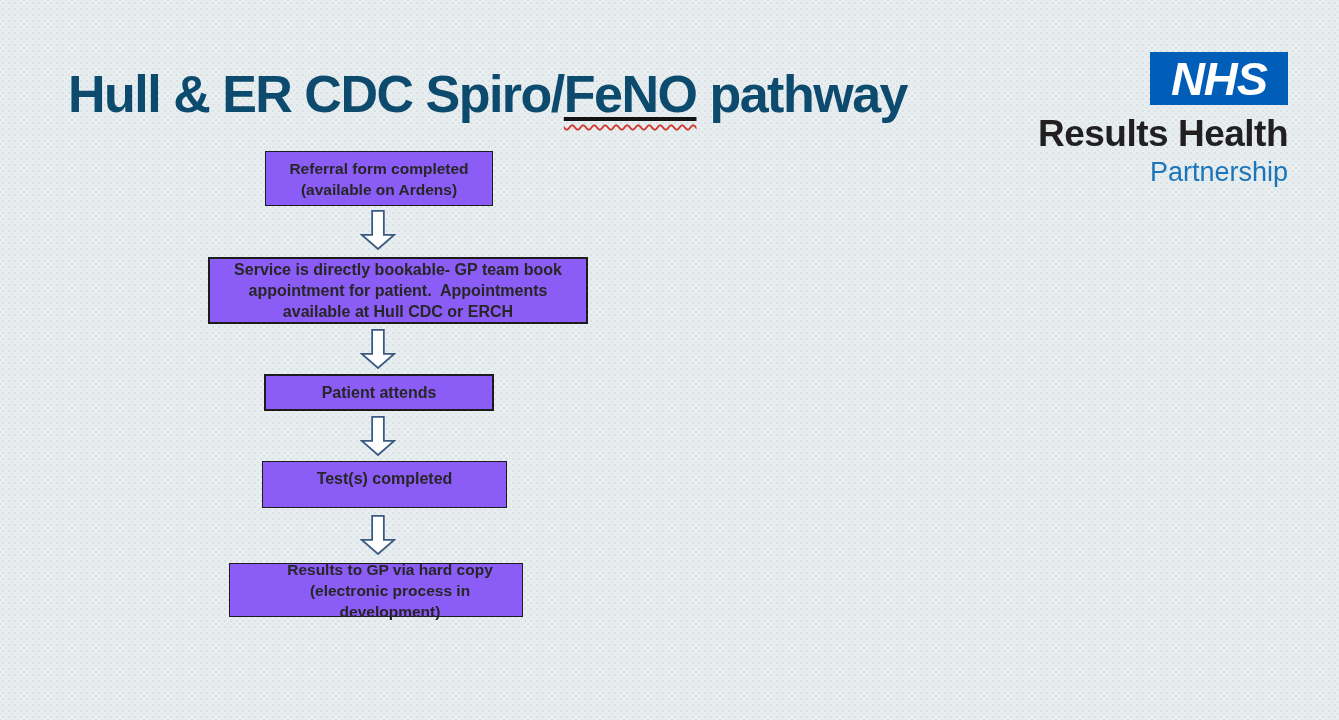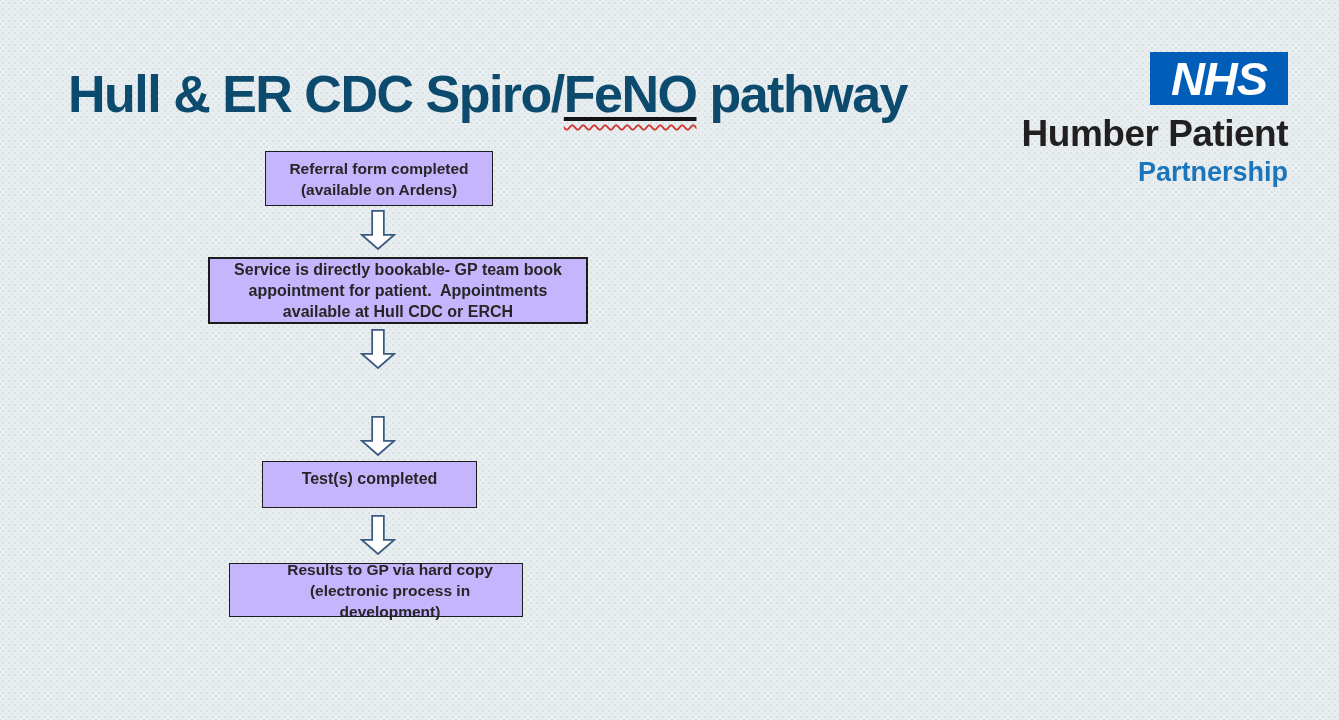--- a/index.html
+++ b/index.html
@@ -43,74 +43,75 @@
     color: #ffffff; font-style: italic; font-weight: bold;
     font-size: 47px; letter-spacing: -1px; line-height: 53px;
   }
   .org-name {
     position: absolute; right: 51px; top: 114px;
     font-size: 37px; font-weight: bold; letter-spacing: -0.5px;
     color: #221f20; line-height: 40px; white-space: nowrap;
   }
   .org-sub {
     position: absolute; right: 51px; top: 158px;
-    font-size: 27px; font-weight: bold;
+    font-size: 27px; font-weight: normal;
     color: var(--partnership-blue, #1a75bb); line-height: 29px; white-space: nowrap;
   }
 
   
   .step {
     position: absolute; box-sizing: border-box;
-    background: #c4b5fd;
+    background: #8b5cf6;
     border: 1.5px solid var(--box-border, #1c1c1c);
     display: flex; align-items: center; justify-content: center;
     text-align: center;
     font-weight: bold; font-size: 15.5px; line-height: 21px;
     color: var(--text, #262626);
     white-space: pre-line;
   }
   .s1 { left: 265px; top: 151px; width: 228px; height: 55px; }
   .s2 { left: 208px; top: 257px; width: 380px; height: 67px; border-width: 2px; font-size: 16px; }
   .s3 { left: 264px; top: 374px; width: 230px; height: 37px; border-width: 2px; font-size: 16px; }
-  .s4 { left: 262px; top: 461px; width: 215px; height: 47px; align-items: flex-start; padding-top: 6px; font-size: 16px; }
+  .s4 { left: 262px; top: 461px; width: 245px; height: 47px; align-items: flex-start; padding-top: 6px; font-size: 16px; }
   .s5 { left: 229px; top: 563px; width: 294px; height: 54px; padding-left: 28px; }
 
   
   .arrow { position: absolute; left: 360px; width: 36px; height: 40px; }
   .a1 { top: 210px; } .a2 { top: 329px; } .a3 { top: 416px; } .a4 { top: 515px; }
   .arrow path { fill: #ffffff; stroke: var(--arrow-outline, #3a5a82); stroke-width: 1.8; }
 </style>
 </head>
 <body>
 
 <div class="slide">
 
   <h1 class="title"><span>Hull &amp; ER CDC Spiro/</span><span class="feno"><span class="feno-wavy">FeNO</span></span><span> pathway</span></h1>
 
   <div class="nhs-box">
     <span>NHS</span>
   </div>
-  <div class="org-name">Humber Patient</div>
+  <div class="org-name">Results Health</div>
   <div class="org-sub">Partnership</div>
 
   <div class="step s1">Referral form completed
 (available on Ardens)</div>
 
   <svg class="arrow a1" viewBox="0 0 36 41">
     <path d="M12 1 H24 V25.5 H34.5 L18 40 L1.5 25.5 H12 Z"></path>
   </svg>
 
   <div class="step s2">Service is directly bookable- GP team book
 appointment for patient.&nbsp; Appointments
 available at Hull CDC or ERCH</div>
 
   <svg class="arrow a2" viewBox="0 0 36 41">
     <path d="M12 1 H24 V25.5 H34.5 L18 40 L1.5 25.5 H12 Z"></path>
   </svg>
 
+  <div class="step s3">Patient attends</div>
 
   <svg class="arrow a3" viewBox="0 0 36 41">
     <path d="M12 1 H24 V25.5 H34.5 L18 40 L1.5 25.5 H12 Z"></path>
   </svg>
 
   <div class="step s4">Test(s) completed</div>
 
   <svg class="arrow a4" viewBox="0 0 36 41">
     <path d="M12 1 H24 V25.5 H34.5 L18 40 L1.5 25.5 H12 Z"></path>
   </svg>

